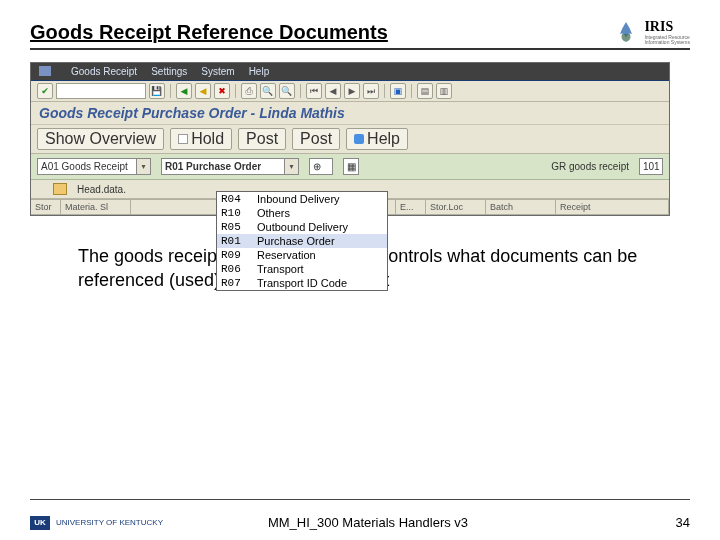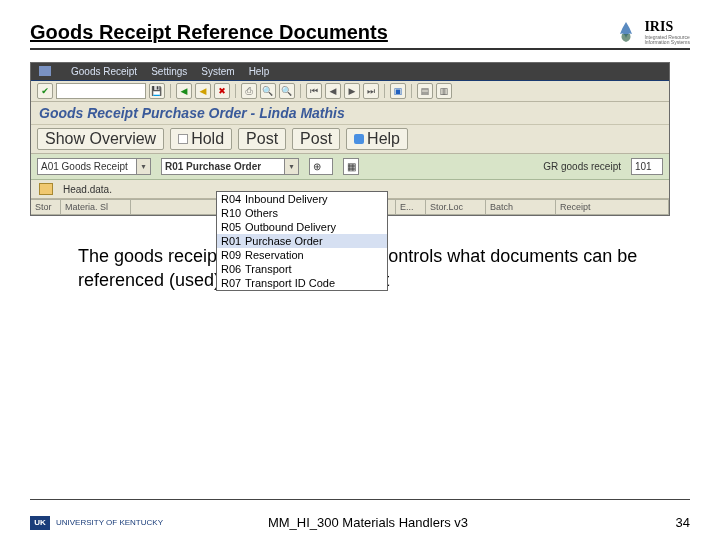--- a/index.html
+++ b/index.html
@@ -33,30 +33,30 @@
   .btn2 .i { width: 10px; height: 10px; display: inline-block; }
   .btn2 .i-help { background: #4a90e2; border-radius: 2px; }
   .btn2 .i-blank { background: #fff; border: 1px solid #999; }
 
   .sap-row3 { background: #d8e4c8; border-bottom: 1px solid #a8b898; padding: 4px 6px; display: flex; align-items: center; gap: 10px; }
   .field { background: #fff; border: 1px solid #888; height: 17px; font-size: 10px; padding: 1px 3px; display: inline-flex; align-items: center; }
   .dd { display: inline-flex; align-items: center; }
   .dd .handle { width: 14px; height: 17px; border: 1px solid #888; border-left: none; background: #e8e5d4; display: inline-flex; align-items: center; justify-content: center; font-size: 8px; color: #555; }
   .gap { flex: 1; }
 
-  .sap-row4 { background: #e8e5d4; border-bottom: 1px solid #b8b5a2; padding: 3px 8px; display: flex; align-items: center; gap: 10px; }
+  .sap-row4 { background: #e8e5d4; border-bottom: 1px solid #b8b5a2; padding: 3px 22px; display: flex; align-items: center; gap: 10px; }
   .sap-row4 .folder { width: 14px; height: 12px; background: #f0c870; border: 1px solid #a88830; display: inline-block; }
 
   .sap-grid { background: #e8e5d4; display: flex; }
   .grid-header { display: flex; border-top: 1px solid #b0b0a0; border-bottom: 1px solid #b0b0a0; background: #e8e5d4; }
   .gh { border-right: 1px solid #b0b0a0; padding: 2px 4px; font-size: 9px; color: #555; white-space: nowrap; overflow: hidden; }
 
   .dropdown-list { position: absolute; left: 216px; top: 191px; width: 172px; background: #fff; border: 1px solid #666; font-family: Tahoma, Arial, sans-serif; font-size: 11px; color: #000; z-index: 10; }
   .dropdown-list .opt { display: flex; padding: 1px 4px; cursor: default; }
-  .dropdown-list .opt .code { width: 24px; }
+  .dropdown-list .opt .code { width: 36px; font-family: Liberation Mono, monospace; }
   .dropdown-list .opt.sel { background: #d6e0f2; }
 
   .caption { margin-top: 28px; padding: 0 48px; font-family: "Trebuchet MS", Arial, sans-serif; font-size: 18px; color: #000; line-height: 1.35; }
   .caption p { }
 
   .footer-line { position: absolute; left: 30px; right: 30px; bottom: 40px; border-top: 1px solid #444; }
   .footer { position: absolute; left: 0; right: 0; bottom: 10px; display: flex; align-items: center; justify-content: space-between; padding: 0 30px; font-family: "Trebuchet MS", Arial, sans-serif; font-size: 13px; }
   .footer .uk { display: flex; align-items: center; gap: 6px; font-size: 8px; color: #1a3d7a; }
   .footer .uk-badge { width: 20px; height: 14px; background: #1a3d7a; color: #fff; display: flex; align-items: center; justify-content: center; font-size: 8px; font-weight: bold; }
   .footer .center { position: absolute; left: 16px; right: 0; text-align: center; }
@@ -141,21 +141,21 @@
         <span class="handle">▾</span>
       </span>
       <span class="dd">
         <span class="field" style="width:124px;font-weight:bold">R01 Purchase Order</span>
         <span class="handle">▾</span>
       </span>
       <span class="field" style="width:24px">⊕</span>
       <span class="field" style="width:16px">▦</span>
       <span class="gap"></span>
       <span>GR goods receipt</span>
-      <span class="field" style="width:32px">101</span>
+      <span class="field" style="width:24px">101</span>
     </div>
 
     <div class="sap-row4">
       <span class="folder"></span>
       <span>Head.data.</span>
     </div>
 
     <div class="sap-grid">
       <div style="flex:1">
         <div class="grid-header">

